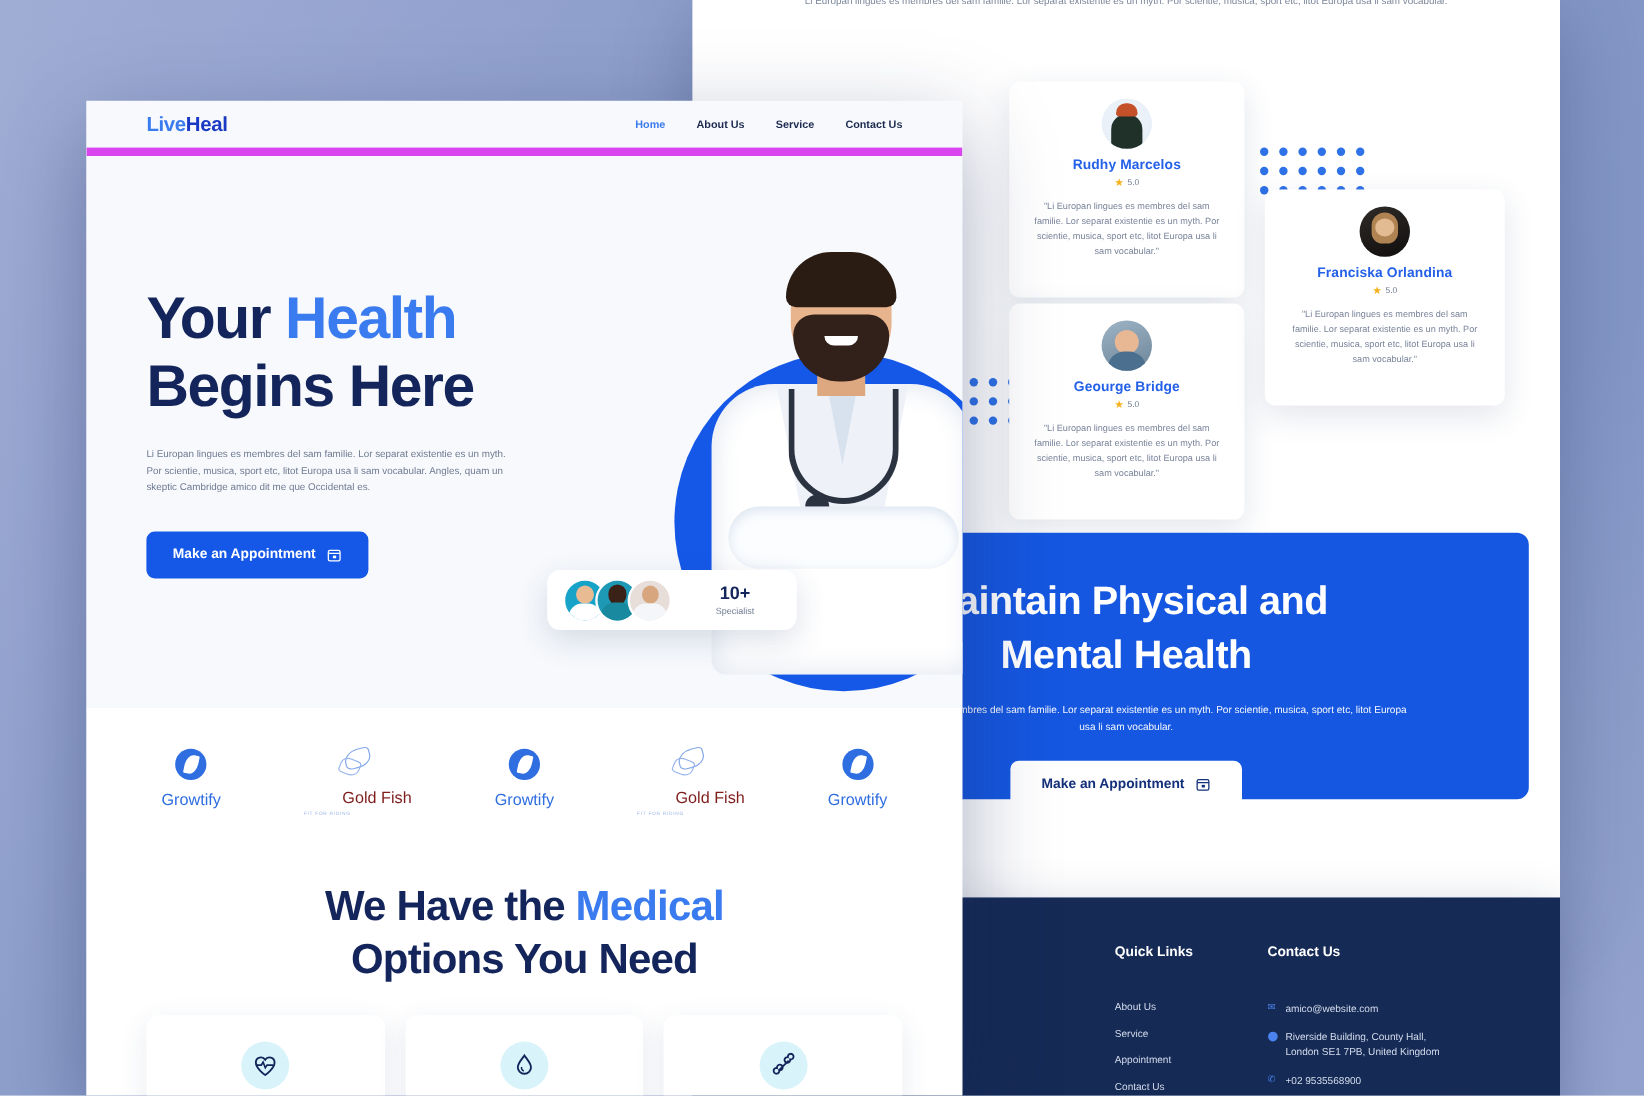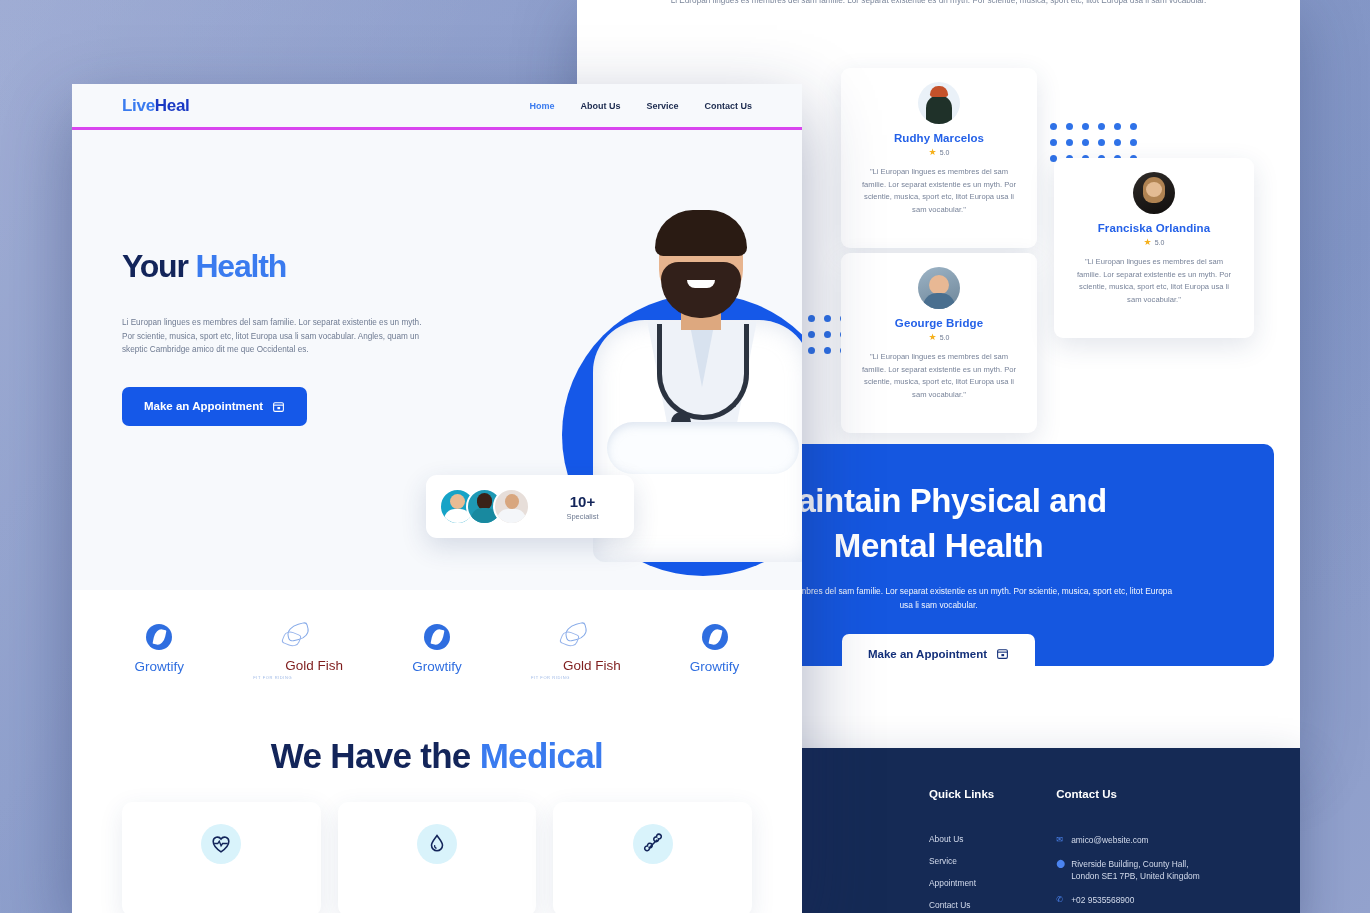--- a/index.html
+++ b/index.html
@@ -68,31 +68,31 @@
   .f-row{display:flex;gap:7px;margin-bottom:11px;font-size:8.4px;color:#d3dbec;line-height:12.5px;}
   .f-ic{width:8px;flex:0 0 8px;color:#4b84f0;font-size:8px;line-height:12px;}
   .f-ghost{position:absolute;left:16px;top:95px;font-size:8.4px;color:#8a9ac0;line-height:14px;text-align:right;width:80px;}
 
   
   .panel-front{
     position:absolute;left:72px;top:84px;width:730px;height:829px;background:#f7f9fc;
     box-shadow:0 26px 70px rgba(25,40,90,.38);overflow:hidden;
   }
   .nav{height:46px;display:flex;align-items:center;justify-content:space-between;
-       padding:0 50px 0 50px;background:#f7f9fc;border-bottom:3px solid #d946ef;}
+       padding:0 50px 0 50px;background:#f7f9fc;border-bottom:7px solid #d946ef;}
   .logo{font-size:17px;font-weight:bold;letter-spacing:-.3px;}
   .logo .a{color:#3a7bef;}
   .logo .b{color:#1a39c4;}
   .nav ul{display:flex;gap:26px;list-style:none;justify-content:flex-end;}
   .nav li{font-size:9px;font-weight:bold;color:#1b2a4e;cursor:pointer;}
   .nav li.on{color:#3a7bef;}
 
   .hero{position:relative;height:460px;background:#f7f9fc;}
   .hero-l{position:absolute;left:50px;top:108px;width:330px;}
-  .h1{font-size:32px;line-height:56px;font-weight:bold;color:#13255a;letter-spacing:-1.2px;}
+  .h1{font-size:49px;line-height:56px;font-weight:bold;color:#13255a;letter-spacing:-1.2px;}
   .h1 .hl{color:#3a7bef;}
   .hero-p{font-size:8.2px;line-height:13.5px;color:#6f7b92;margin-top:22px;width:305px;}
   .hero-btn{display:inline-flex;align-items:center;gap:9px;background:#1558e8;color:#fff;
     font-weight:bold;font-size:11.5px;padding:13px 22px;border-radius:7px;margin-top:30px;border:0;cursor:pointer;}
 
   .hero-r{position:absolute;left:420px;top:60px;width:370px;height:400px;}
   .dots-hero{position:absolute;left:240px;top:140px;display:grid;grid-template-columns:repeat(6,7px);gap:11px;}
   .dots-hero span{width:7px;height:7px;border-radius:50%;background:#2f72e8;display:block;}
   .circle{position:absolute;left:70px;top:104px;width:282px;height:282px;border-radius:50%;background:#1558e8;}
   .doc{position:absolute;left:95px;top:26px;width:230px;height:345px;}
@@ -102,21 +102,21 @@
   .doc .mouth{position:absolute;left:100px;top:64px;width:28px;height:8px;border-radius:0 0 14px 14px;background:#fff;}
   .doc .neck{position:absolute;left:94px;top:86px;width:40px;height:28px;background:#dda87f;}
   .doc .coat{position:absolute;left:6px;top:104px;width:218px;height:242px;border-radius:52px 52px 12px 12px;background:#ffffff;box-shadow:inset 0 0 24px rgba(170,185,210,.40);}
   .doc .lapelL{position:absolute;left:72px;top:106px;width:42px;height:120px;background:#eef2f8;transform:skewX(11deg);}
   .doc .lapelR{position:absolute;left:116px;top:106px;width:42px;height:120px;background:#eef2f8;transform:skewX(-11deg);}
   .doc .shirt{position:absolute;left:98px;top:106px;width:34px;height:96px;background:#d8e2ef;}
   .doc .arms{position:absolute;left:20px;top:206px;width:192px;height:52px;border-radius:26px;background:#fbfdff;box-shadow:inset 0 3px 10px rgba(160,180,210,.35);}
   .doc .stetho{position:absolute;left:70px;top:108px;width:92px;height:96px;border:5px solid #2b3340;border-top:0;border-radius:0 0 46px 46px;}
   .doc .stetho-b{position:absolute;left:84px;top:196px;width:20px;height:20px;border-radius:50%;background:#2b3340;}
 
-  .spec{position:absolute;left:354px;top:345px;width:208px;height:63px;background:#fff;border-radius:11px;
+  .spec{position:absolute;left:384px;top:345px;width:208px;height:50px;background:#fff;border-radius:11px;
     box-shadow:0 9px 26px rgba(40,60,110,.16);display:flex;align-items:center;padding:0 13px;gap:0;}
   .spec .avs{display:flex;}
   .spec .av{width:37px;height:37px;border-radius:50%;border:2px solid #fff;margin-left:-10px;overflow:hidden;position:relative;}
   .spec .av:first-child{margin-left:0;}
   .sa1{background:#16a3c7;}
   .sa1::before{content:"";position:absolute;left:9px;top:4px;width:15px;height:15px;border-radius:50%;background:#e9bb93;}
   .sa1::after{content:"";position:absolute;left:3px;top:19px;width:27px;height:18px;border-radius:11px 11px 0 0;background:#fff;}
   .sa2{background:#1e99b5;}
   .sa2::before{content:"";position:absolute;left:9px;top:3px;width:15px;height:17px;border-radius:8px;background:#3a2218;}
   .sa2::after{content:"";position:absolute;left:3px;top:18px;width:27px;height:19px;border-radius:11px 11px 0 0;background:#18899f;}
@@ -283,20 +283,21 @@
       <li>About Us</li>
       <li>Service</li>
       <li>Contact Us</li>
     </ul>
   </div>
 
   <div class="hero">
     <div class="hero-l">
       <div class="h1">
         <span>Your </span><span class="hl">Health</span><br>
+        <span>Begins Here</span>
       </div>
       <div class="hero-p">Li Europan lingues es membres del sam familie. Lor separat existentie es un myth. Por scientie, musica, sport etc, litot Europa usa li sam vocabular. Angles, quam un skeptic Cambridge amico dit me que Occidental es.</div>
       <button class="hero-btn">
         <span>Make an Appointment</span>
         <svg width="13" height="13" viewBox="0 0 24 24">
           <rect x="3" y="5" width="18" height="16" rx="2.5" fill="none" stroke="#ffffff" stroke-width="2"></rect>
           <path d="M3 9.5h18" stroke="#ffffff" stroke-width="2"></path>
           <rect x="10" y="13" width="5" height="4" fill="#ffffff"></rect>
         </svg>
       </button>
@@ -366,20 +367,21 @@
     </div>
     <div class="brand">
       <span class="leaf"></span>
       <span class="b-name">Growtify</span>
     </div>
   </div>
 
   <div class="services">
     <div class="s-h">
       <span>We Have the </span><span class="hl">Medical</span><br>
+      <span>Options You Need</span>
     </div>
     <div class="cards">
       <div class="card">
         <div class="c-ic">
           <svg width="22" height="22" viewBox="0 0 24 24" fill="none" stroke="#13255a" stroke-width="1.7">
             <path d="M12 20.5S3.5 14.8 3.5 9.2a4.6 4.6 0 0 1 8.5-2.5 4.6 4.6 0 0 1 8.5 2.5c0 5.6-8.5 11.3-8.5 11.3z"></path>
             <path d="M4.5 11.5h4l1.6-2.6 2 5 1.6-2.4h5.6" stroke-width="1.5"></path>
           </svg>
         </div>
 

